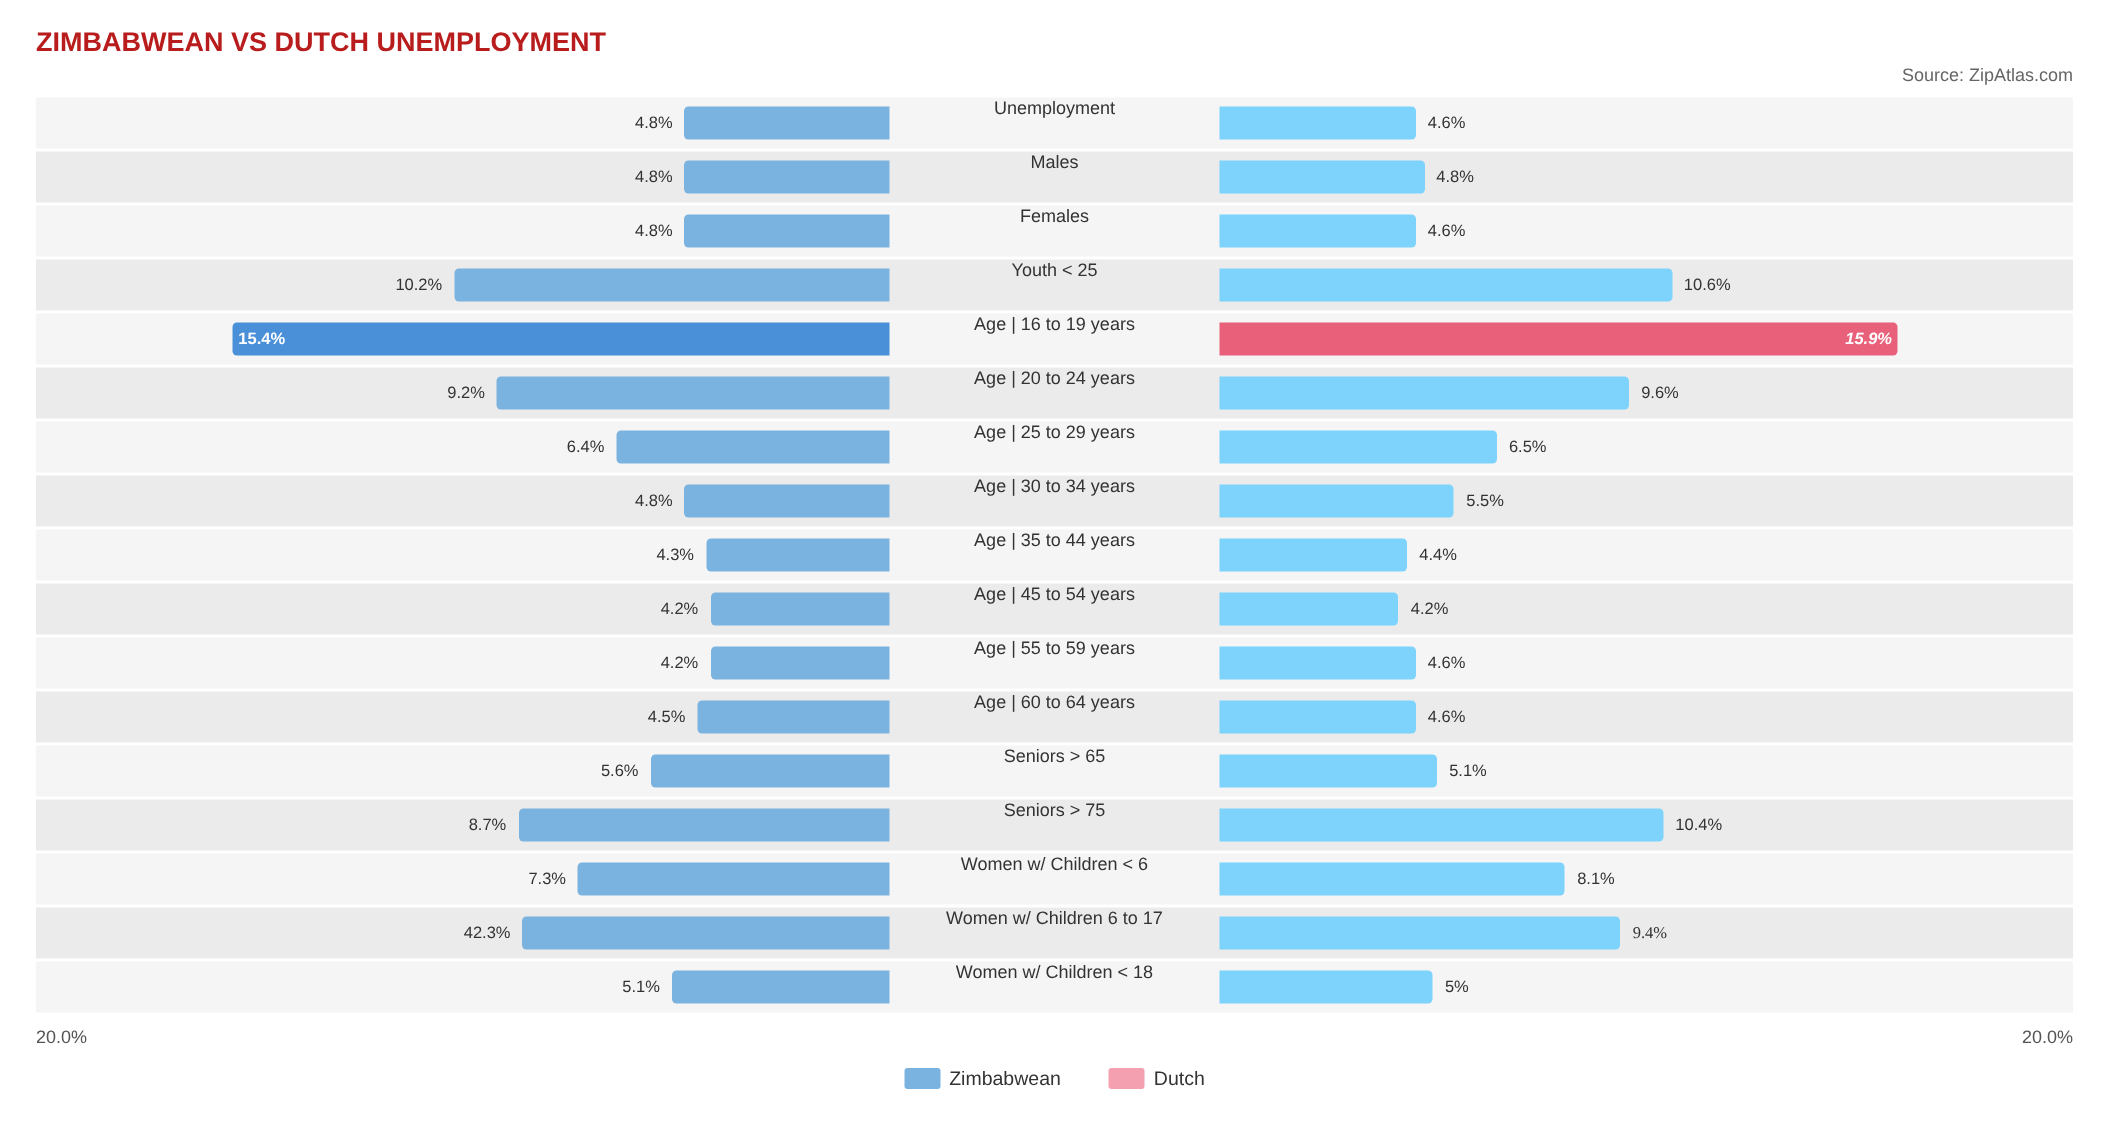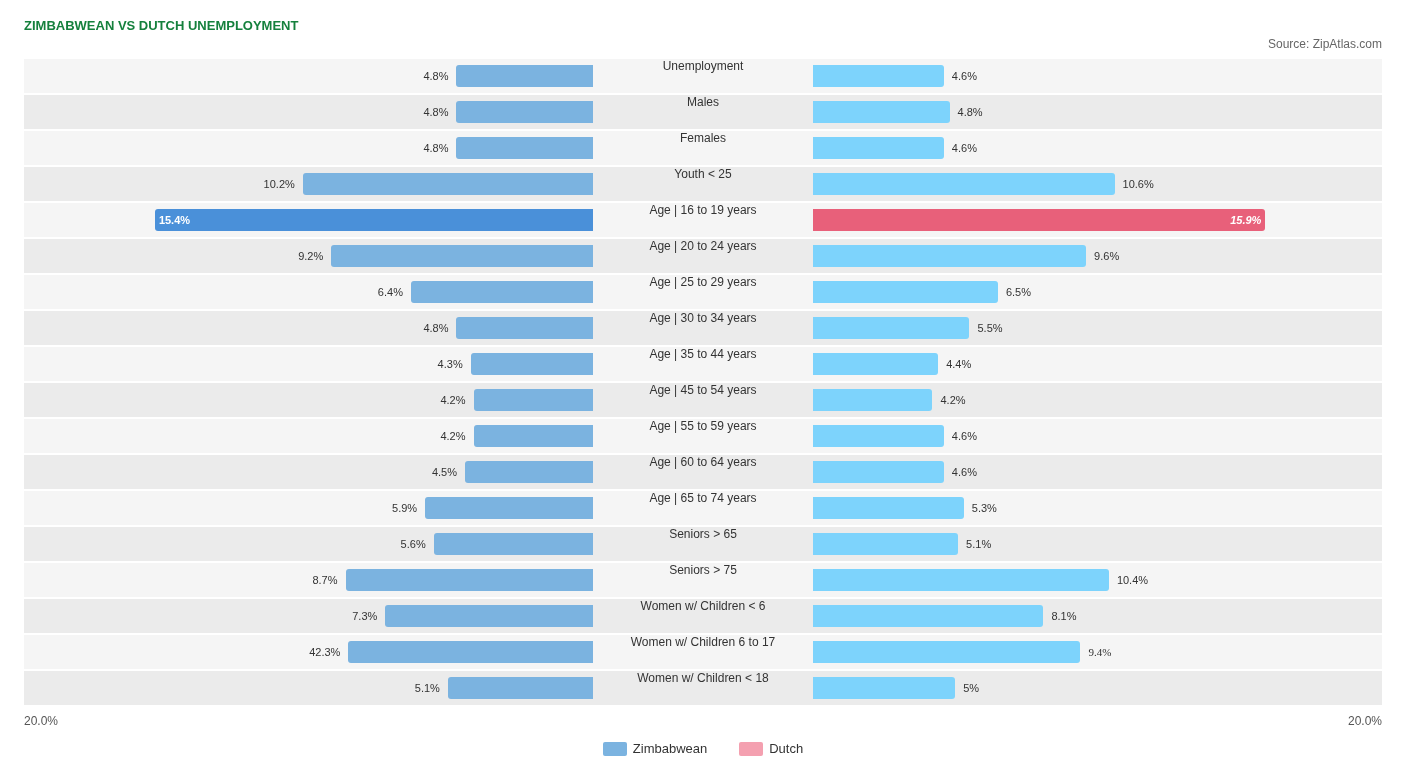--- a/index.html
+++ b/index.html
@@ -8,23 +8,23 @@
       font-family: Arial, sans-serif;
       width: 1406px;
       min-height: 757px;
     }
     .chart-container {
       width: 1406px;
       padding: 18px 24px 10px 24px;
       background: #fff;
     }
     .chart-title {
-      font-size: 13px;
+      font-size: 18px;
       font-weight: bold;
-      color: #15803d;
+      color: #b91c1c;
       margin-bottom: 4px;
     }
     .source-line {
       text-align: right;
       font-size: 12px;
       color: #666;
       margin-bottom: 8px;
     }
     .chart-area {
       position: relative;
@@ -330,33 +330,20 @@
       <div class="row">
         <div class="bar-left-container">
           <div class="bar-left" style="width: 22.5%; padding-left: 44px;">
             <span class="val-left">4.5%</span>
           </div>
         </div>
         <div class="label-center">Age | 60 to 64 years</div>
         <div class="bar-right-container">
           <div class="bar-right" style="width: 23%;">
             <span class="val-right">4.6%</span>
-          </div>
-        </div>
-      </div>
-      <div class="row">
-        <div class="bar-left-container">
-          <div class="bar-left" style="width: 29.5%;">
-            <span class="val-left">5.9%</span>
-          </div>
-        </div>
-        <div class="label-center">Age | 65 to 74 years</div>
-        <div class="bar-right-container">
-          <div class="bar-right" style="width: 26.5%;">
-            <span class="val-right">5.3%</span>
           </div>
         </div>
       </div>
       <div class="row">
         <div class="bar-left-container">
           <div class="bar-left" style="width: 28%;">
             <span class="val-left">5.6%</span>
           </div>
         </div>
         <div class="label-center">Seniors &gt; 65</div>

